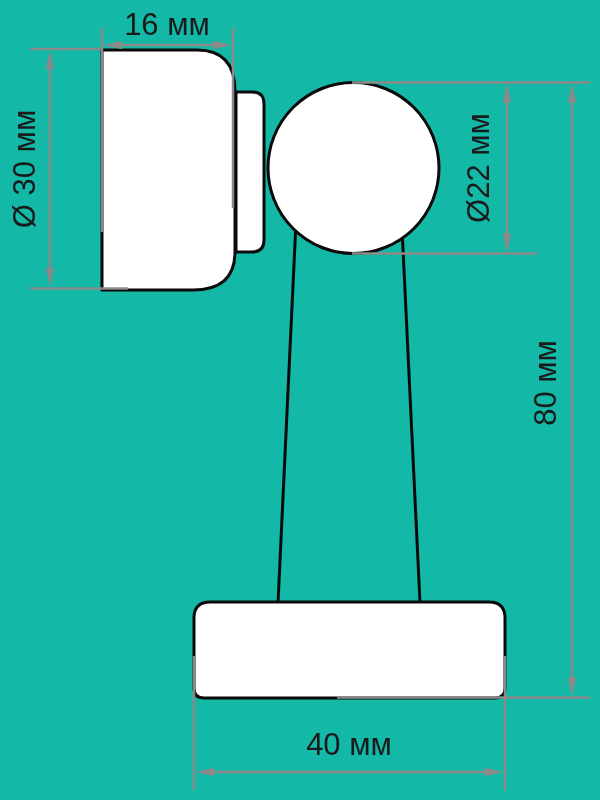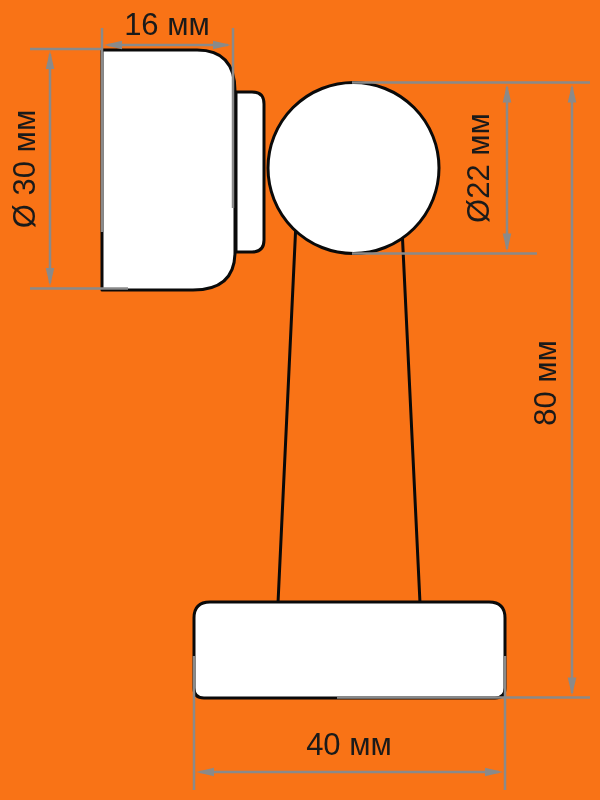--- a/index.html
+++ b/index.html
@@ -4,21 +4,21 @@
 <style>
   html, body {
     margin: 0;
     padding: 0;
     background: #ffffff;
   }
   .page {
     position: relative;
     width: 600px;
     height: 800px;
-    background: #f97316;
+    background: #14b8a6;
     overflow: hidden;
   }
   svg text {
     font-family: "Liberation Sans", "DejaVu Sans", sans-serif;
     font-size: 31px;
   }
 </style>
 </head>
 <body>
 

